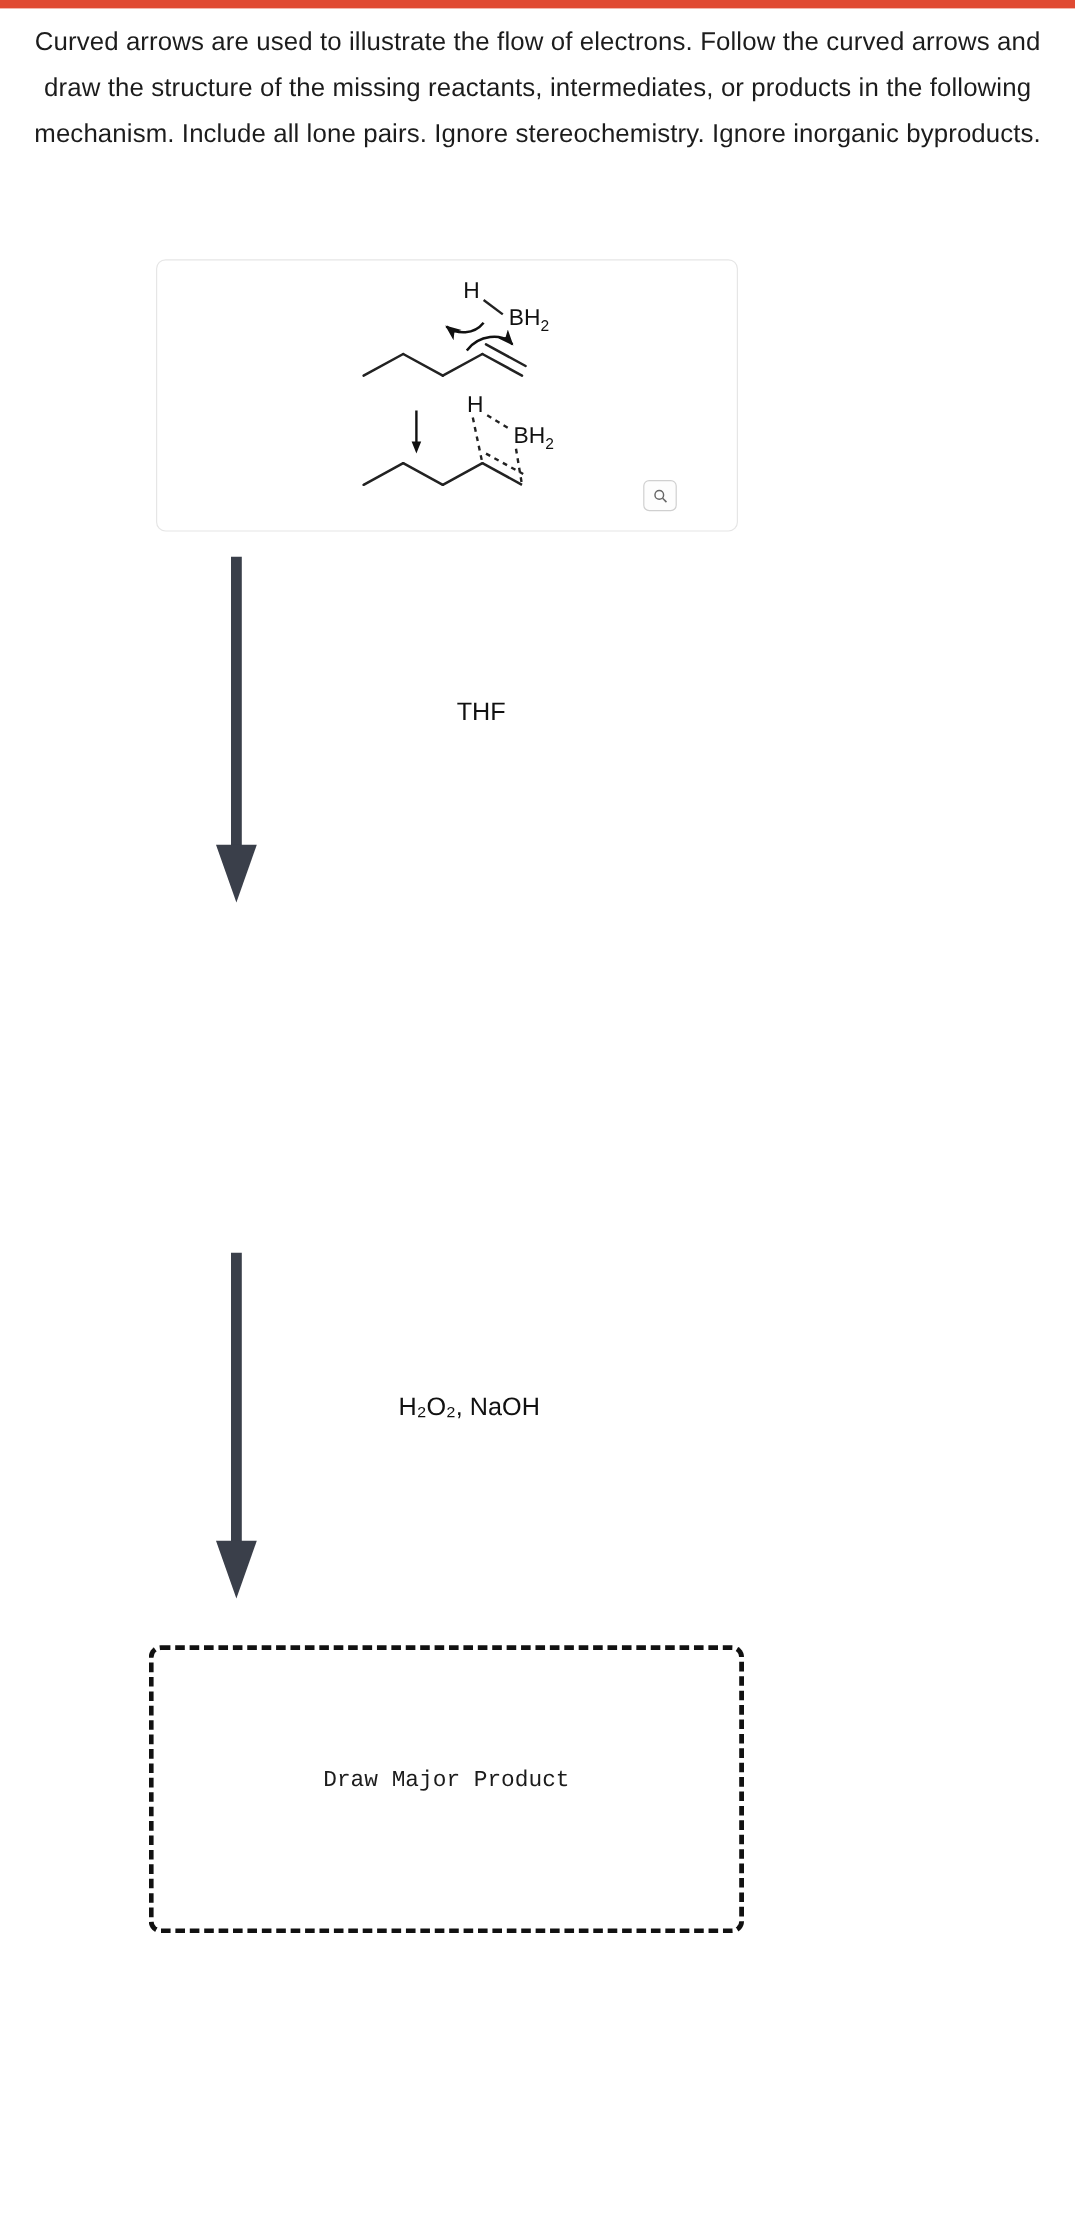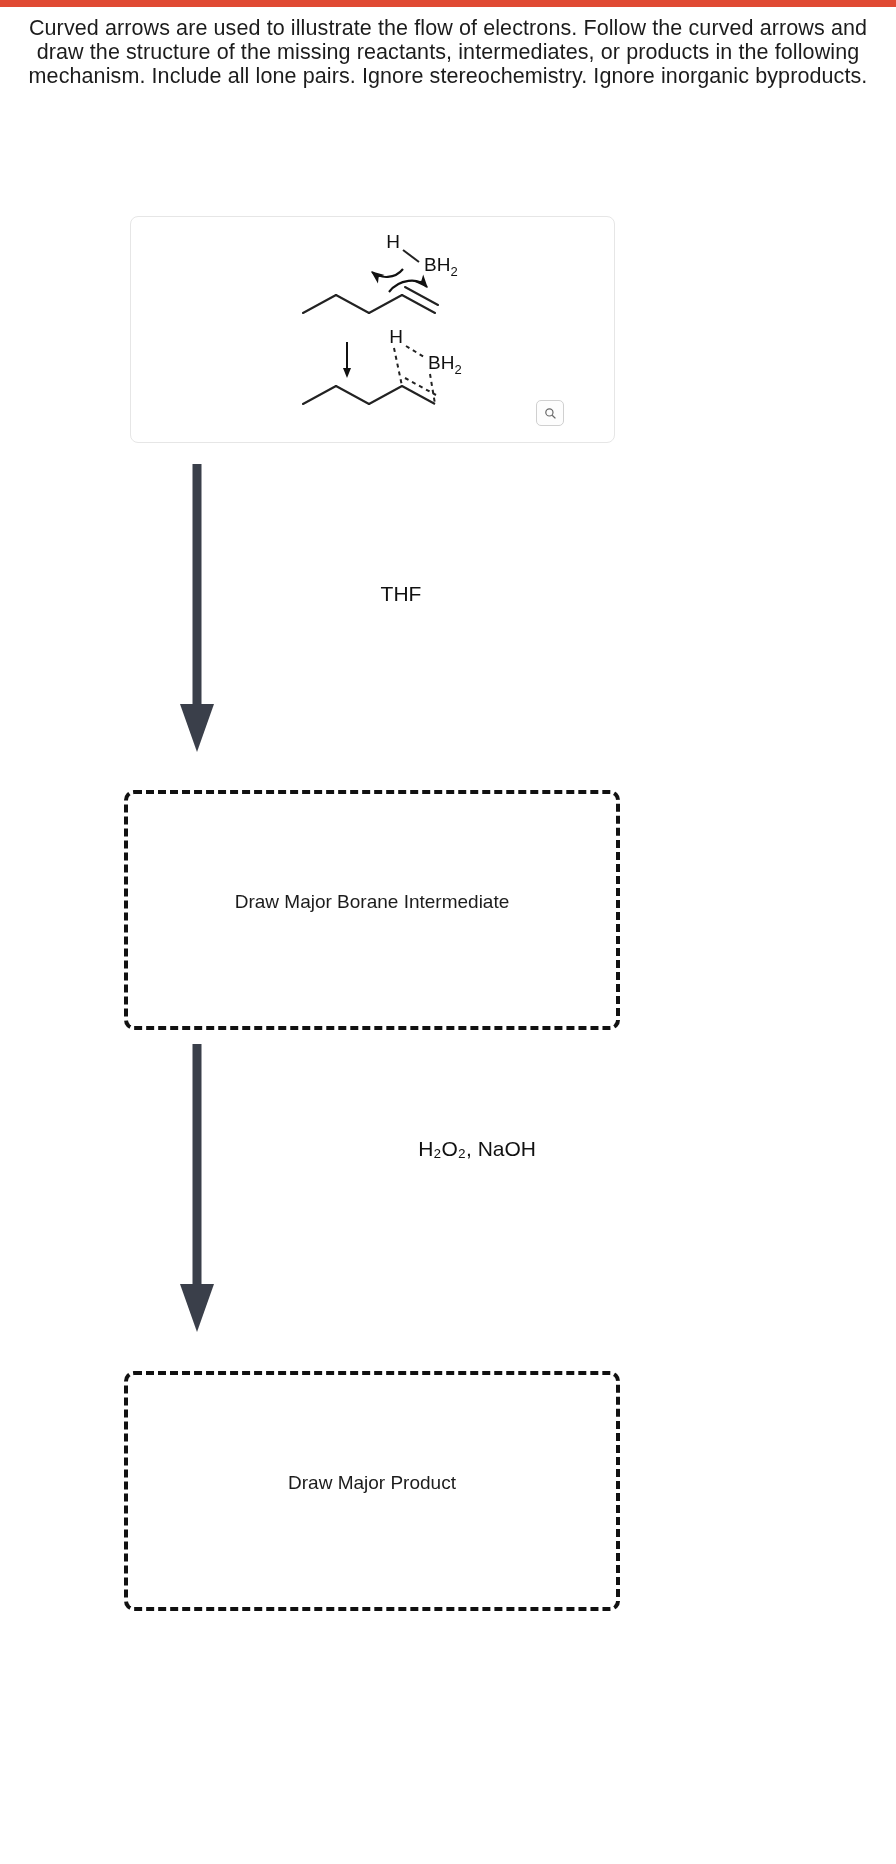--- a/index.html
+++ b/index.html
@@ -25,21 +25,21 @@
     background: #e04a33;
   }
   
   .prompt {
     position: absolute;
     top: 16px;
     left: 18px;
     width: 860px;
     text-align: center;
     font-size: 21.5px;
-    line-height: 24px;
+    line-height: 38px;
     color: #1c1c1c;
     letter-spacing: 0.1px;
   }
   
   .structure-card {
     position: absolute;
     left: 130px;
     top: 216px;
     width: 485px;
     height: 227px;
@@ -88,21 +88,21 @@
   }
   .answer-label {
     font-size: 19px;
     color: #1c1c1c;
     text-align: center;
     position: relative;
   }
   .box1 { left: 124px; top: 790px; width: 496px; height: 240px; }
   .box1 .answer-label { top: -8px; }
   .box2 { left: 124px; top: 1371px; width: 496px; height: 240px; }
-  .box2 .answer-label { top: -8px; }
+  .box2 .answer-label { top: -8px; font-family: Liberation Mono, monospace; }
 </style>
 </head>
 <body>
 
 <div class="page">
 
   <div class="top-bar"></div>
 
   <div class="prompt">Curved arrows are used to illustrate the flow of electrons. Follow the curved arrows and draw  the structure of the missing reactants, intermediates, or products in the following mechanism. Include all lone pairs. Ignore stereochemistry. Ignore inorganic byproducts.</div>
 
@@ -181,28 +181,25 @@
     </div>
   </div>
 
   <svg class="big-arrow" style="left:170px; top:460px;" width="60" height="300" viewBox="0 0 60 300">
     <line x1="27" y1="4" x2="27" y2="248" stroke="#3a3f4a" stroke-width="9"></line>
     <path d="M10,244 L27,292 L44,244 Z" fill="#3a3f4a"></path>
   </svg>
 
   <div class="reagent" style="left:256px; top:582px; width:290px;">THF</div>
 
-  <div class="answer-box box1">
-    <span class="answer-label">Draw Major Borane Intermediate</span>
-  </div>
 
   <svg class="big-arrow" style="left:170px; top:1040px;" width="60" height="300" viewBox="0 0 60 300">
     <line x1="27" y1="4" x2="27" y2="248" stroke="#3a3f4a" stroke-width="9"></line>
     <path d="M10,244 L27,292 L44,244 Z" fill="#3a3f4a"></path>
   </svg>
 
-  <div class="reagent" style="left:246px; top:1137px; width:290px;text-align:right;">H₂O₂, NaOH</div>
+  <div class="reagent" style="left:246px; top:1161px; width:290px;">H₂O₂, NaOH</div>
 
   <div class="answer-box box2">
     <span class="answer-label">Draw Major Product</span>
   </div>
 
 </div>
 
 </body></html>

